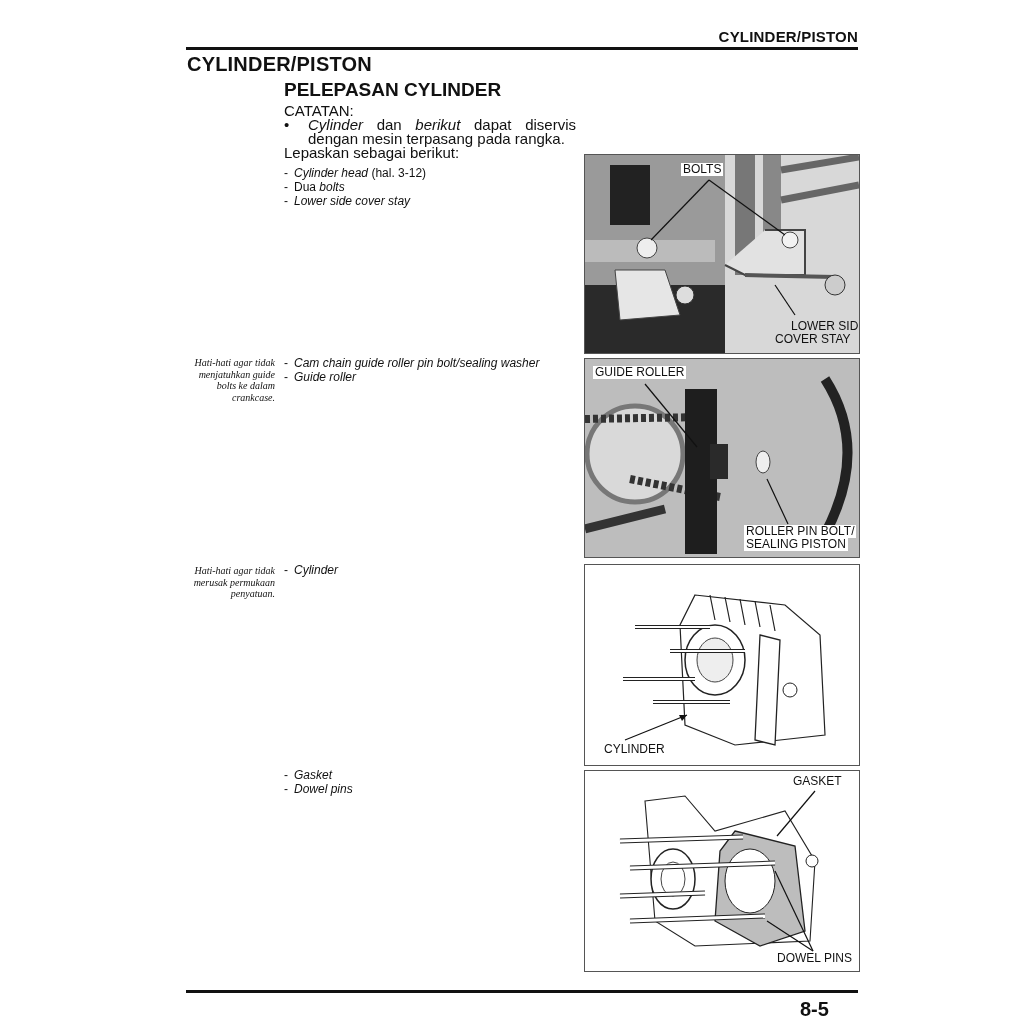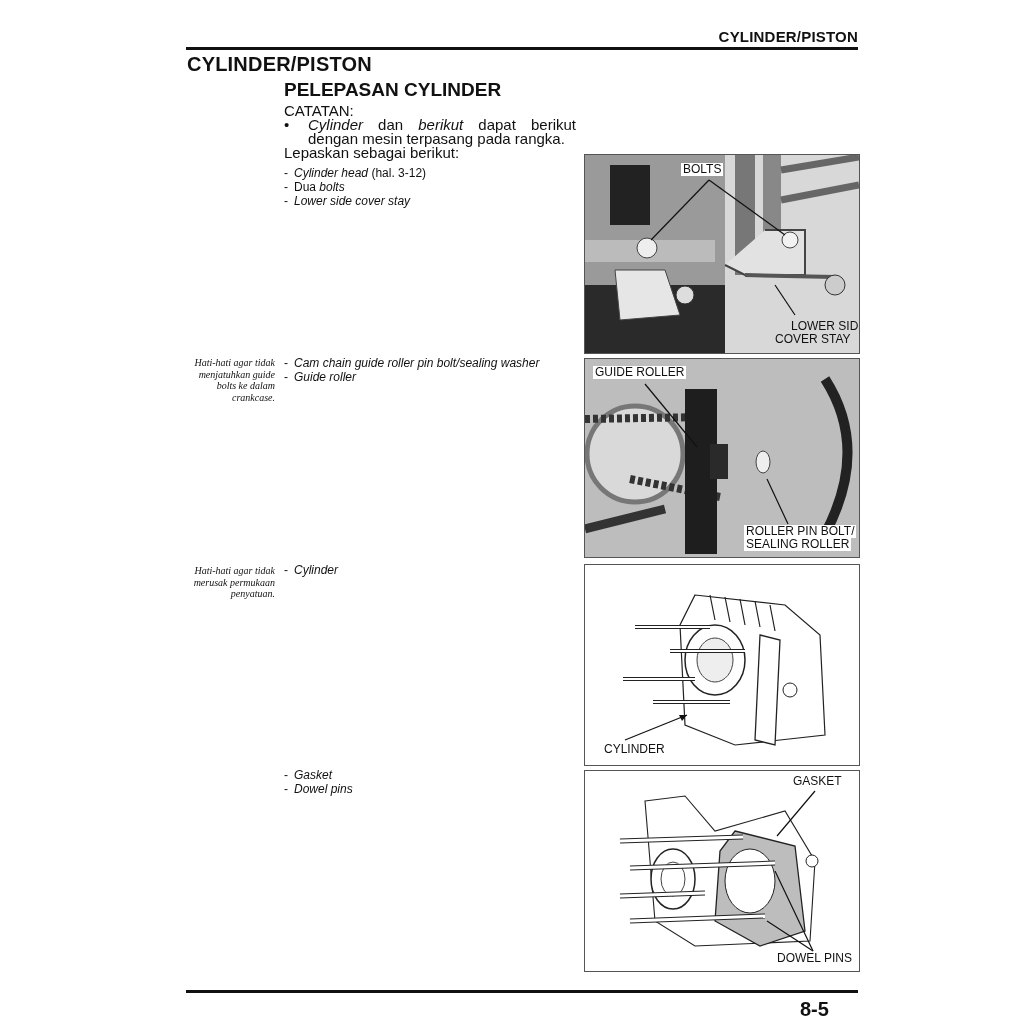--- a/index.html
+++ b/index.html
@@ -31,21 +31,21 @@
 <body>
 
 <div class="abs running-head">CYLINDER/PISTON</div>
 <div class="abs rule-top"></div>
 <div class="abs page-title">CYLINDER/PISTON</div>
 <div class="abs section-title">PELEPASAN CYLINDER</div>
 
 <div class="abs body-text note-head">CATATAN:</div>
 <div class="abs body-text note-bullet">
   <span class="dot">•</span>
-  <span class="txt"><span class="it">Cylinder</span><span> dan </span><span class="it">berikut</span><span> dapat berikut dengan mesin terpasang pada rangka.</span></span>
+  <span class="txt"><span class="it">Cylinder</span><span> dan </span><span class="it">berikut</span><span> dapat diservis dengan mesin terpasang pada rangka.</span></span>
 </div>
 <div class="abs body-text intro">Lepaskan sebagai berikut:</div>
 
 <ul class="abs steps" style="top:166px;">
   <li><span class="dash">-</span><span class="it">Cylinder head</span><span> (hal. 3-12)</span></li>
   <li><span class="dash">-</span><span>Dua </span><span class="it">bolts</span></li>
   <li><span class="dash">-</span><span class="it">Lower side cover stay</span></li>
 </ul>
 
 <div class="abs side-note" style="left:187px; top:357px;">
@@ -109,21 +109,21 @@
     <rect x="100" y="30" width="32" height="165" fill="#1e1e1e"></rect>
     <rect x="125" y="85" width="18" height="35" fill="#2a2a2a"></rect>
     <ellipse cx="178" cy="103" rx="7" ry="11" fill="#eee" stroke="#444"></ellipse>
     <line x1="0" y1="170" x2="80" y2="150" stroke="#333" stroke-width="9"></line>
     <path d="M240 20 Q285 90 240 175" fill="none" stroke="#222" stroke-width="10"></path>
     <line x1="60" y1="25" x2="112" y2="88" stroke="#111" stroke-width="1.2"></line>
     <line x1="203" y1="165" x2="182" y2="120" stroke="#111" stroke-width="1.2"></line>
   </svg>
   <span class="fig-label" style="left:8px; top:7px;">GUIDE ROLLER</span>
   <span class="fig-label" style="left:159px; top:166px;">ROLLER PIN BOLT/</span>
-  <span class="fig-label" style="left:159px; top:179px;">SEALING ROLLER</span>
+  <span class="fig-label" style="left:159px; top:179px;">SEALING PISTON</span>
 </div>
 
 <div class="abs figure" style="left:584px; top:564px; width:274px; height:200px;">
   <svg width="274" height="200">
     <path d="M110 30 L200 40 L235 70 L240 170 L150 180 L100 160 L95 60 Z" fill="#fff" stroke="#222" stroke-width="1.2"></path>
     <path d="M125 30 L130 55 M140 32 L145 57 M155 34 L160 60 M170 36 L175 62 M185 40 L190 66" stroke="#222" stroke-width="1.2"></path>
     <ellipse cx="130" cy="95" rx="30" ry="35" fill="#fff" stroke="#222" stroke-width="1.5"></ellipse>
     <ellipse cx="130" cy="95" rx="18" ry="22" fill="#eee" stroke="#444"></ellipse>
     <path d="M175 70 L195 75 L190 180 L170 175 Z" fill="#fff" stroke="#222" stroke-width="1.3"></path>
     <circle cx="205" cy="125" r="7" fill="#fff" stroke="#222"></circle>

